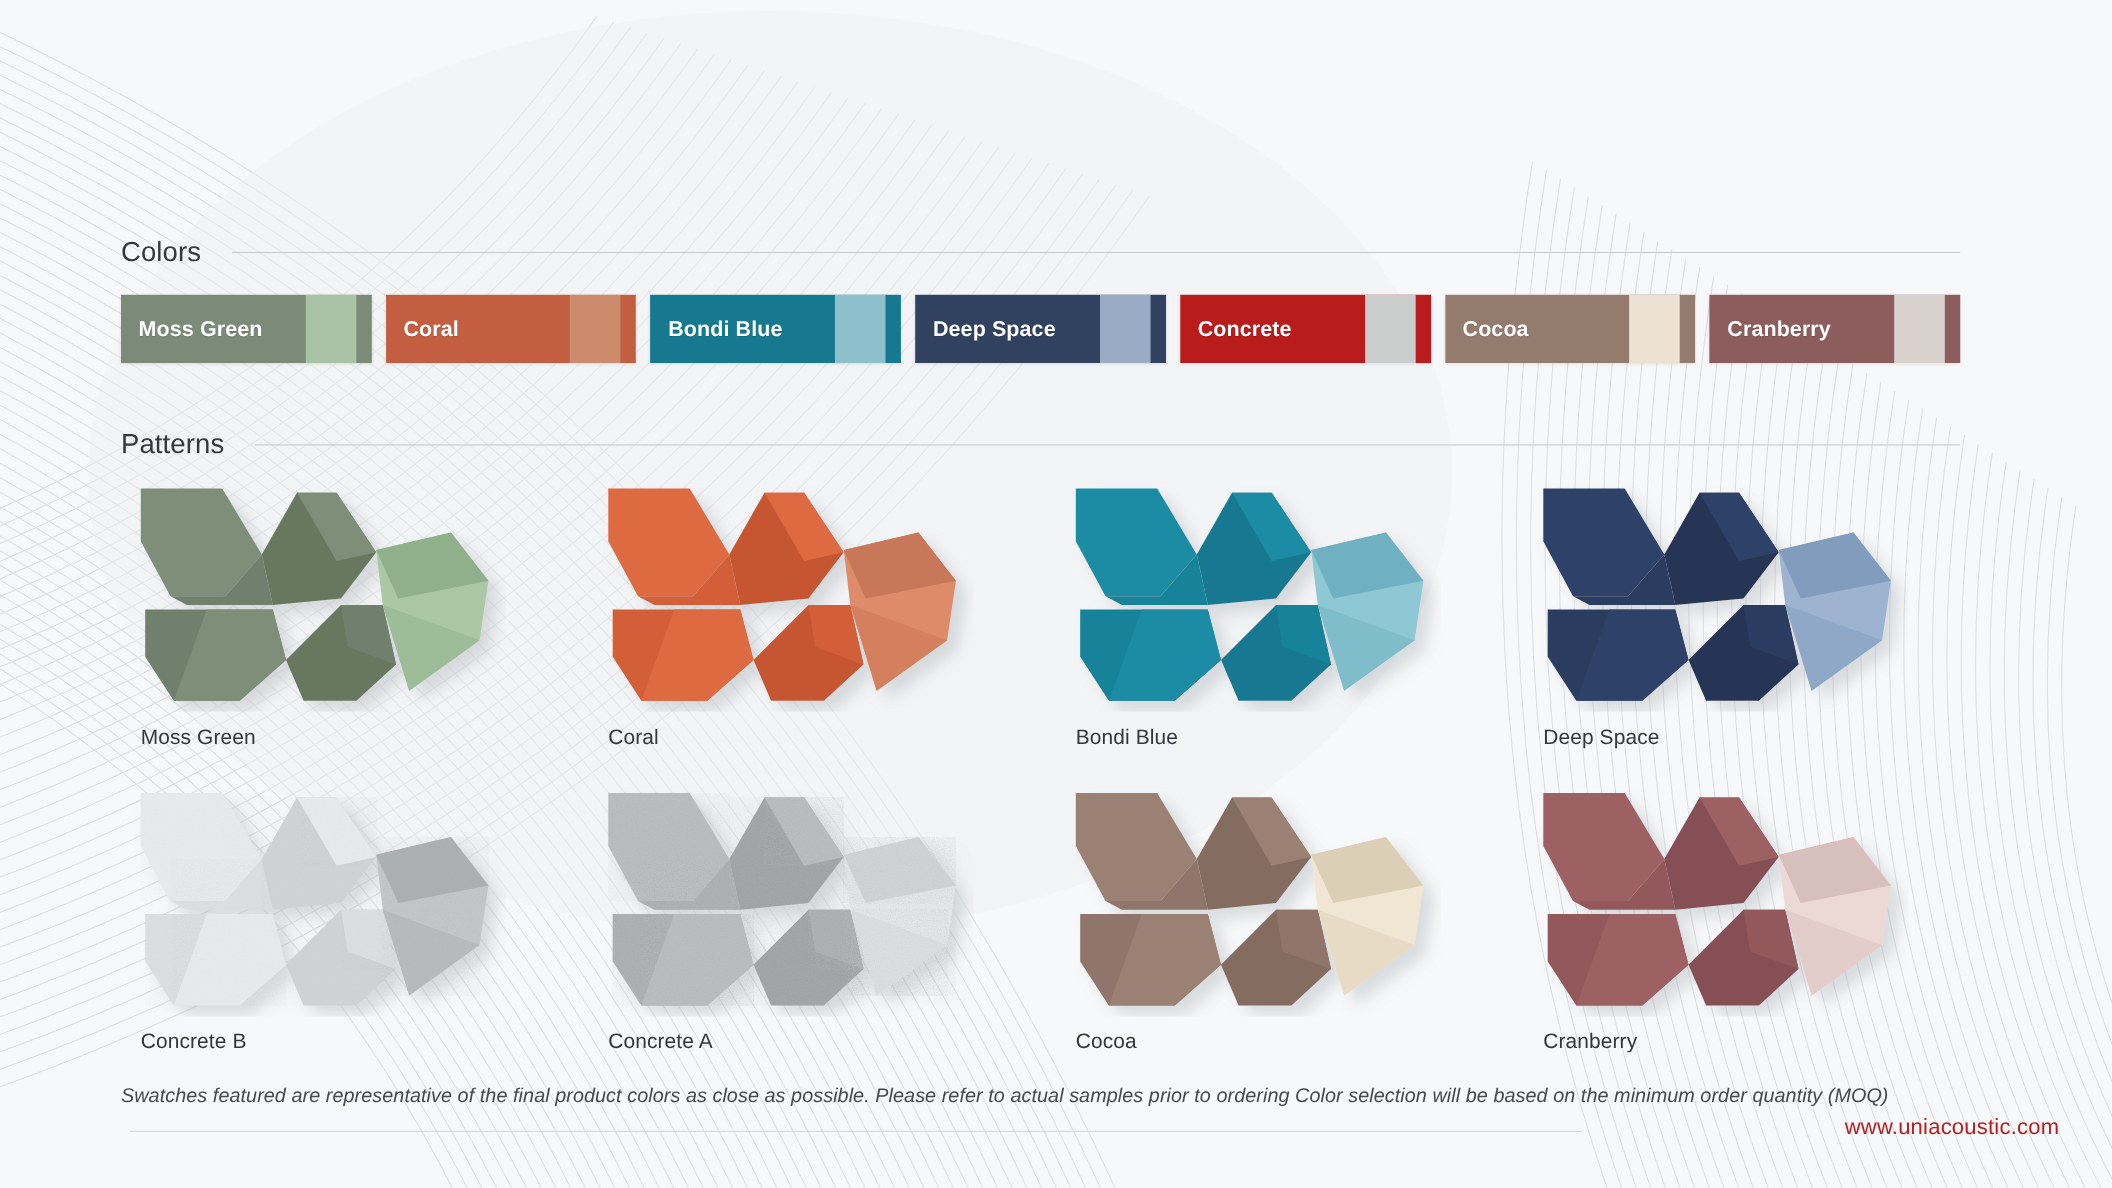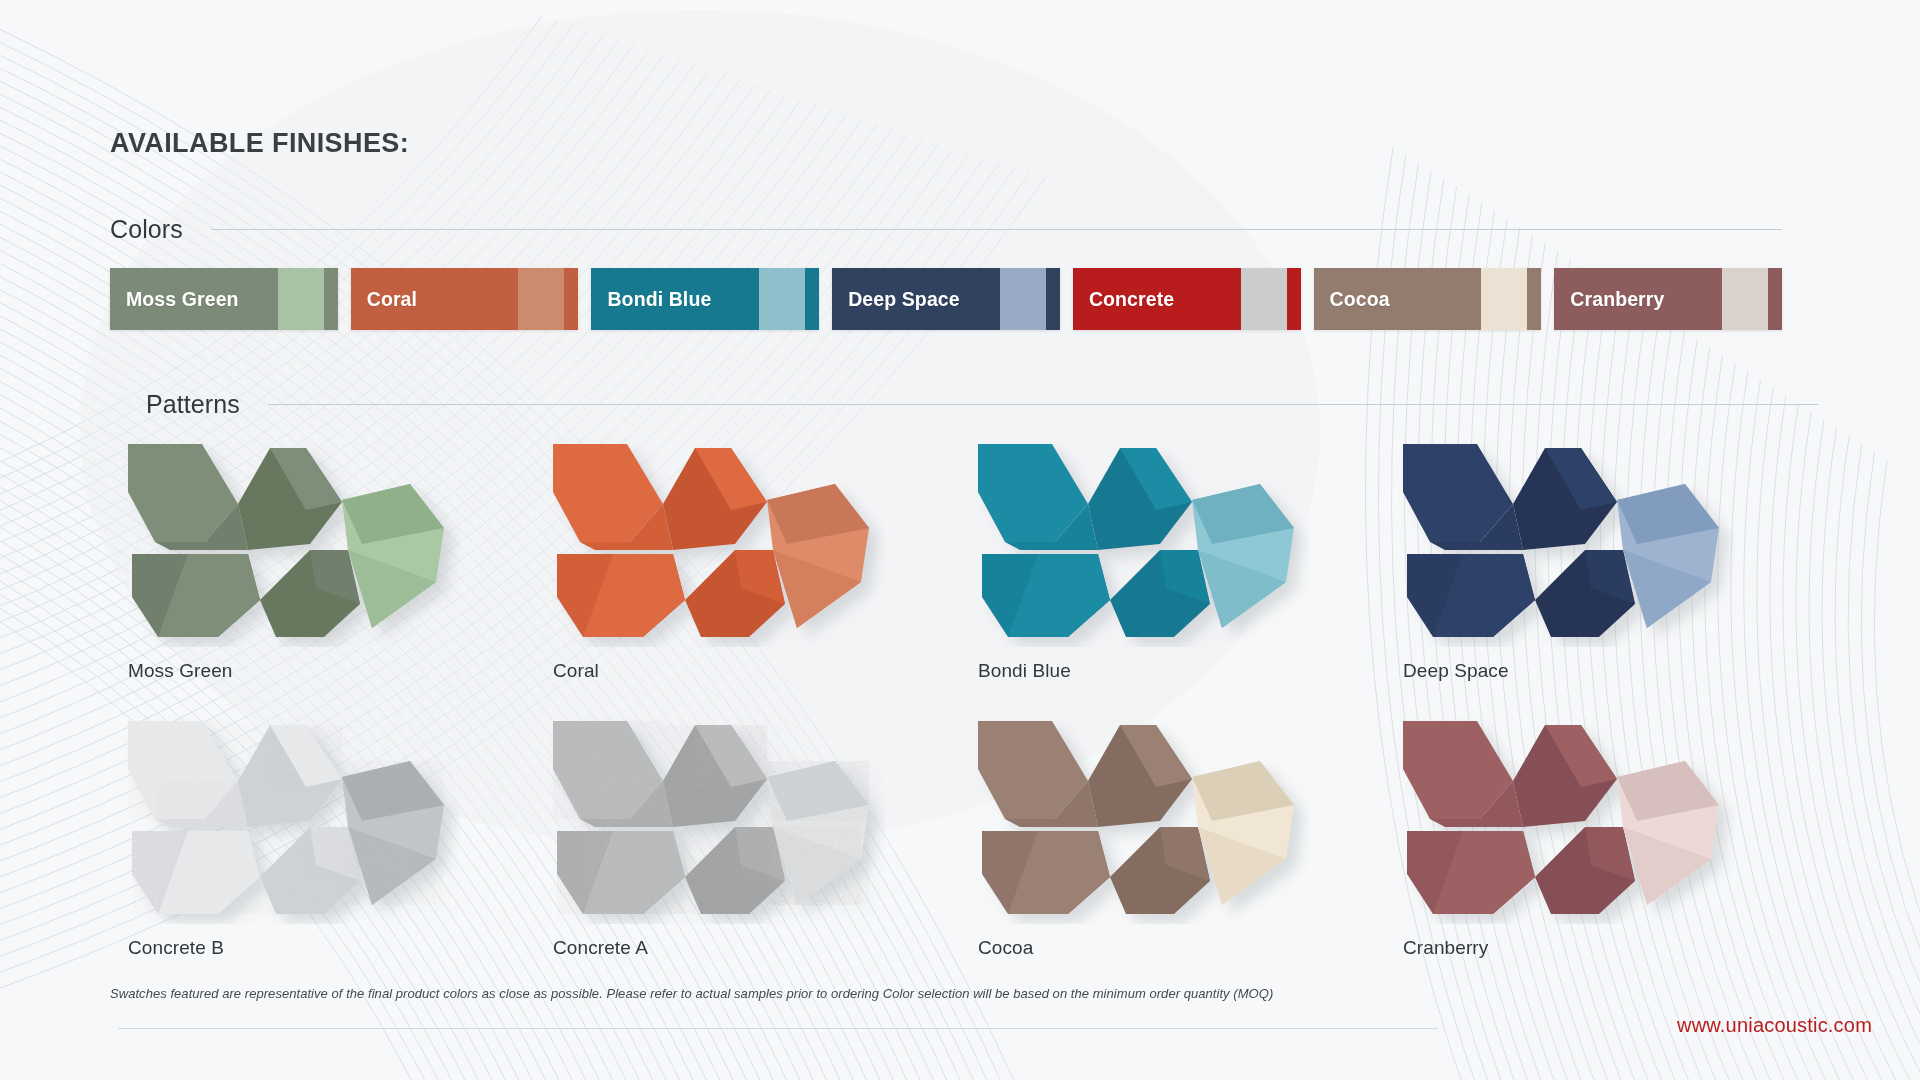--- a/index.html
+++ b/index.html
@@ -21,21 +21,21 @@
     position:absolute; left:110px; top:128px;
     font-size:27px; font-weight:bold; letter-spacing:.4px;
     color:#3b3f44;
   }
 
   
   .section-head { position:absolute; display:flex; align-items:center; gap:28px;justify-content:center; }
   .section-head .label { font-size:25px; color:#34383d; white-space:nowrap; letter-spacing:.1px; }
   .section-head .rule { height:1px; background:#c6cacd; flex:1 1 auto; }
   #sec-colors   { left:110px; top:215px; width:1672px; }
-  #sec-patterns { left:110px; top:390px; width:1672px;margin-left:36px; }
+  #sec-patterns { left:110px; top:390px; width:1672px; }
 
   
   #swatch-row {
     position:absolute; left:110px; top:268px;
     width:1672px; height:62px;
     display:flex; gap:13px;
   }
   .swatch {
     flex:1 1 0; position:relative; display:flex; align-items:center;
     box-shadow:0 1px 3px rgba(40,50,60,.13);
@@ -64,21 +64,21 @@
   .pattern-cell { position:relative; }
   .pattern-art { width:350px; height:215px; display:block; }
   .pattern-label {
     position:absolute; left:18px; top:228px;
     font-size:19px; color:#33373c; letter-spacing:.1px; white-space:nowrap;
   }
 
   
   .disclaimer {
     position:absolute; left:110px; top:986px;
-    font-size:13px; font-style:italic; color:#45494e;
+    font-size:18px; font-style:italic; color:#45494e;
     letter-spacing:.05px; white-space:nowrap;text-align:center;
   }
   #footer-rule {
     position:absolute; right:482px; top:1028px;
     width:1320px; height:1px; background:#d3d7da;
   }
   .site-url {
     position:absolute; right:48px; top:1014px;
     font-size:20px; color:#b91c1c; letter-spacing:.2px;
   }
@@ -223,21 +223,20 @@
         <path d="M 1014.5 168.1 Q 542.6 843.2 -258.9 1033.5"></path>
         <path d="M 1029.7 173.1 Q 551.8 856.9 -259.9 1049.5"></path>
         <path d="M 1045.0 178.0 Q 561.1 870.5 -260.9 1065.5"></path>
       </g>
   </g>
   <ellipse cx="700" cy="430" rx="620" ry="420" fill="#eef0f2" opacity=".45"></ellipse>
 </svg>
 
 <div id="page">
 
-  <div class="page-title">AVAILABLE FINISHES:</div>
 
   <div class="section-head" id="sec-colors">
     <span class="label">Colors</span>
     <span class="rule"></span>
   </div>
 
   <div id="swatch-row">
       <div class="swatch" style="background: rgb(123, 139, 119);">
         <span class="sw-accent" style="background: rgb(169, 193, 164);"></span>
         <span class="sw-name">Moss Green</span>

